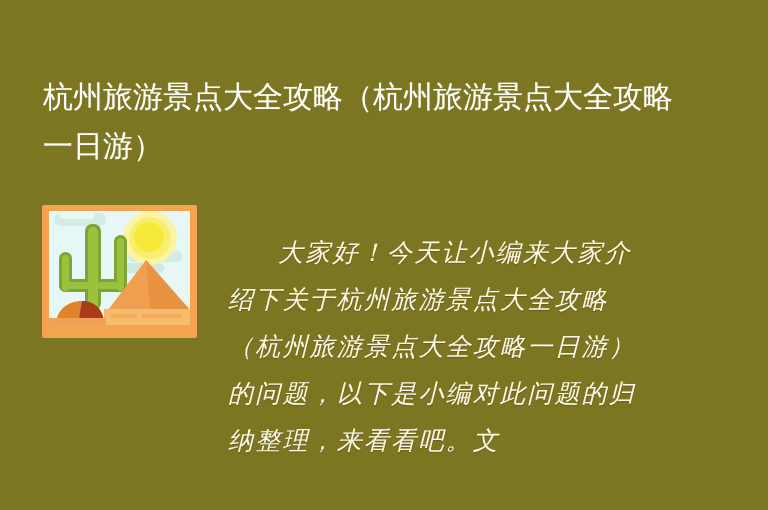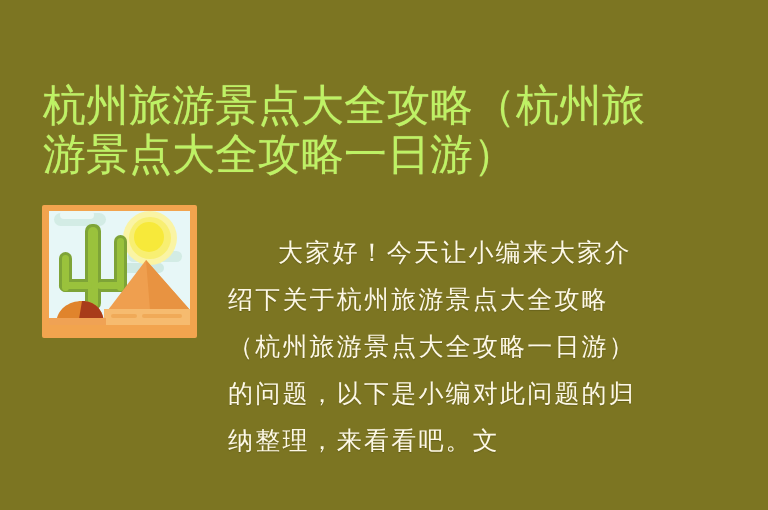--- a/index.html
+++ b/index.html
@@ -22,24 +22,24 @@
     box-sizing: border-box;
   }
 
   
   .article-title {
     position: absolute;
     left: 43px;
     top: 52px;
     width: 640px;
     font-family: "DejaVu Sans", "Liberation Sans", sans-serif;
-    font-size: 43px;
+    font-size: 30px;
     line-height: 49px;
     font-weight: 400;
-    color: #bef264;
+    color: #ffffff;
     letter-spacing: 0px;
     white-space: pre-wrap;
     text-shadow: 0 0 1px rgba(253,248,230,0.35);
   }
 
   
   .content {
     position: absolute;
     left: 0;
     top: 196px;
@@ -63,20 +63,21 @@
 
   
   .body-text {
     position: absolute;
     left: 228px;
     top: 8px;
     width: 424px;
     font-family: "DejaVu Serif", "Liberation Serif", serif;
     font-size: 25px;
     line-height: 47px;
+    font-style: italic;
     font-weight: 400;
     color: #fdf8e6;
     letter-spacing: 2.2px;
     text-indent: 50px;
     word-break: break-all;
     text-shadow: 0 1px 1px rgba(60,56,14,0.35);
   }
 </style>
 </head>
 <body>

